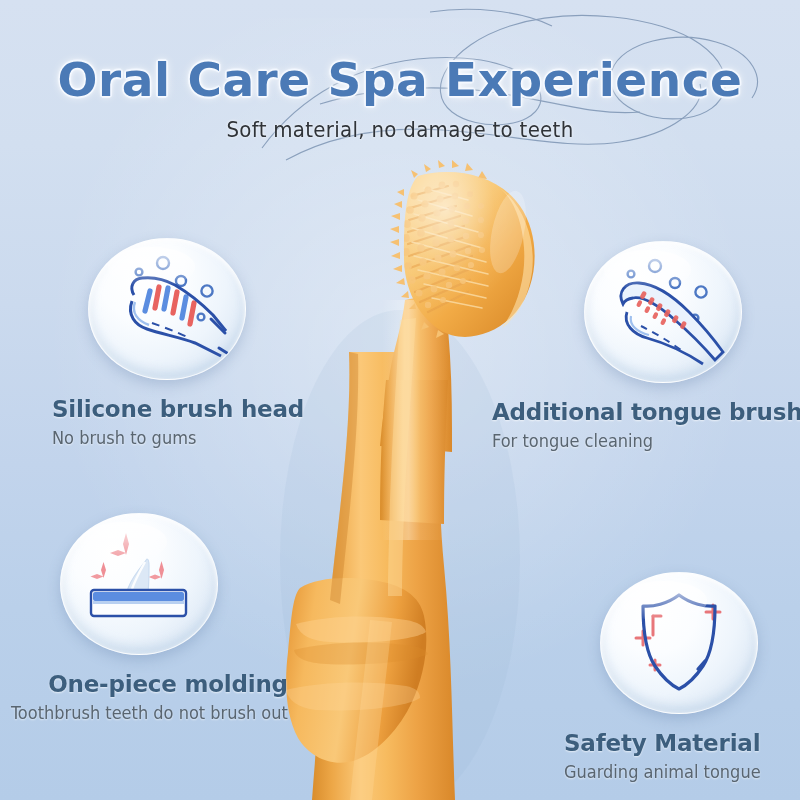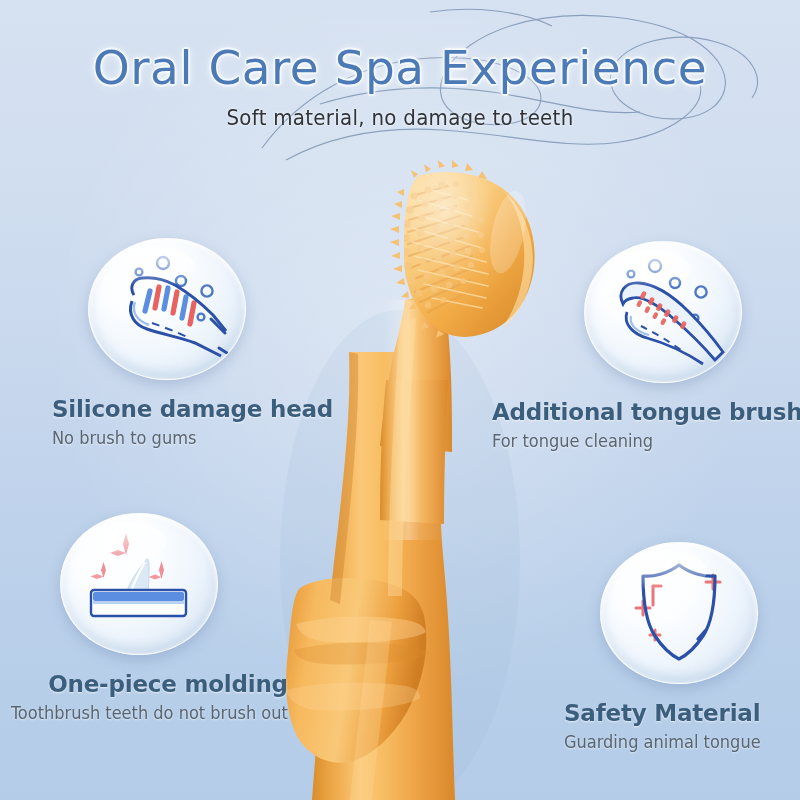--- a/index.html
+++ b/index.html
@@ -46,24 +46,24 @@
   }
   .header {
     position: absolute;
     left: 0; top: 0;
     width: 800px;
     text-align: center;
     z-index: 6;
   }
   .title {
     margin: 0;
-    padding-top: 40px;
+    padding-top: 52px;
     font-family: "DejaVu Sans", sans-serif;
     font-size: 47px;
-    font-weight: 400;
+    font-weight: 700;
     letter-spacing: 0.5px;
     color: #4b7ab6;
     text-shadow:
        0 0 2px #ffffff,
        0 0 4px #ffffff,
        1.6px 0 0 #eef5ff,
       -1.6px 0 0 #eef5ff,
        0 1.6px 0 #eef5ff,
        0 -1.6px 0 #eef5ff,
        1.2px 1.2px 0 #eef5ff,
@@ -144,21 +144,21 @@
     text-shadow: 0 1px 2px rgba(255,255,255,0.6);
   }
 
   
   #feat-1 { left: 88px;  top: 238px; }
   #feat-1 .f-head, #feat-1 .f-sub { text-align: left; margin-left: -36px; }
   #feat-2 { left: 584px; top: 241px; }
   #feat-2 .f-head, #feat-2 .f-sub { text-align: left; margin-left: -92px; }
   #feat-3 { left: 60px;  top: 513px; }
   #feat-3 .f-head, #feat-3 .f-sub { text-align: right; margin-left: -49px; }
-  #feat-4 { left: 600px; top: 542px; }
+  #feat-4 { left: 600px; top: 572px; }
   #feat-4 .f-head, #feat-4 .f-sub { text-align: left; margin-left: -36px; }
 
   
   .product {
     position: absolute;
     left: 0; top: 0;
     width: 800px;
     height: 800px;
     z-index: 4;
     pointer-events: none;
@@ -385,21 +385,21 @@
         </g>
 
         <path d="M45,56 C40,48 44,40 53,39 C62,38 75,40 86,46
                  C98,53 112,64 124,76 L137,92" fill="none" stroke="#2b50a8" stroke-width="3"></path>
         <path d="M43,62 C38,76 46,86 58,90 C72,95 90,98 106,104 L132,117" fill="none" stroke="#2b50a8" stroke-width="3"></path>
         <path d="M46,63 C42,74 49,82 60,86" fill="none" stroke="#9fc0ef" stroke-width="2.4"></path>
         <path d="M63,84 C74,88 86,92 98,98" fill="none" stroke="#2b50a8" stroke-width="2" stroke-dasharray="8 6"></path>
         <path d="M122,80 L136,94 M130,109 L138,114" fill="none" stroke="#2b50a8" stroke-width="3" stroke-linecap="round"></path>
       </svg>
     </div>
-    <p class="f-head">Silicone damage head</p>
+    <p class="f-head">Silicone brush head</p>
     <p class="f-sub">No brush to gums</p>
   </div>
 
   <div class="feature" id="feat-2">
     <div class="bubble">
       <svg viewBox="0 0 156 140">
         <g fill="none" stroke="#4d78c4" stroke-width="2.4" stroke-linecap="round">
           <circle cx="70" cy="24" r="6"></circle>
           <circle cx="46" cy="32" r="3.4"></circle>
           <circle cx="90" cy="41" r="5"></circle>

